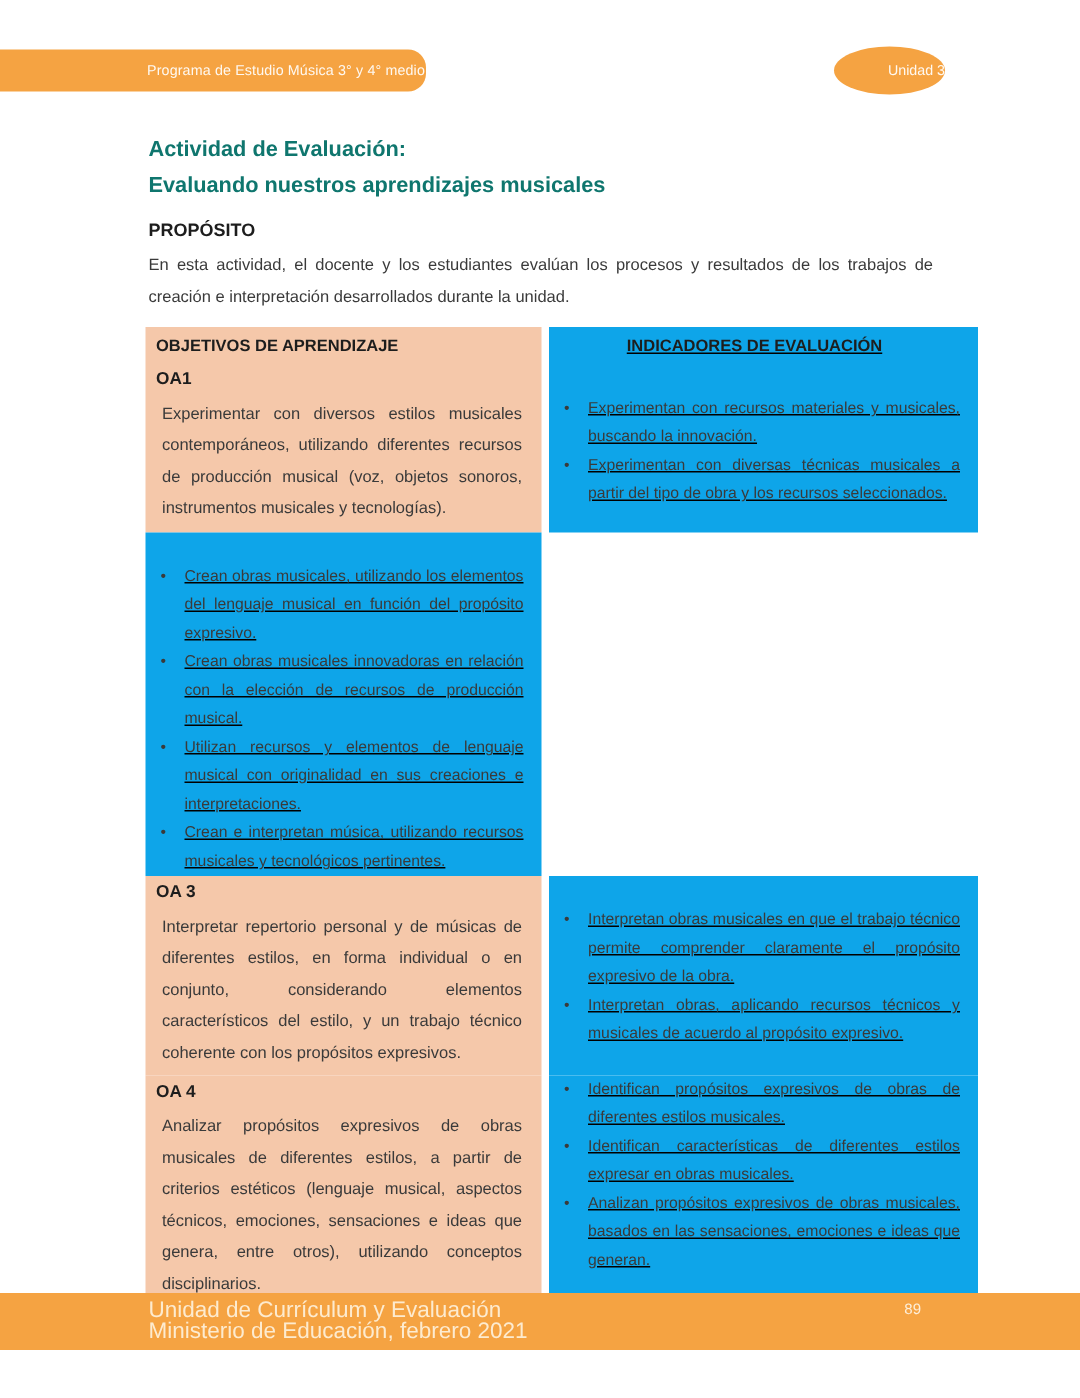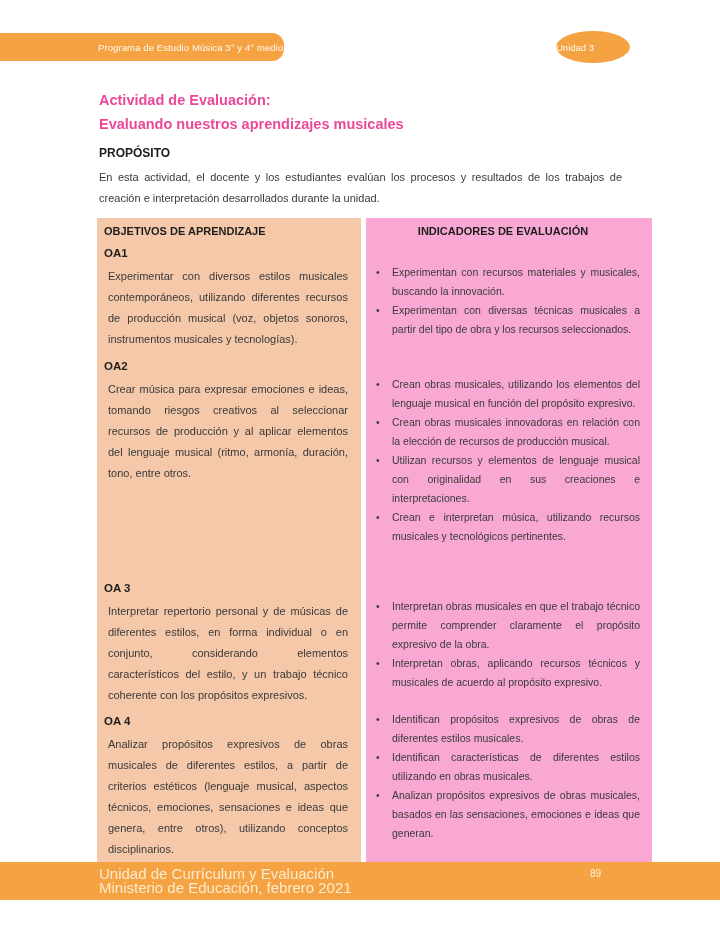--- a/index.html
+++ b/index.html
@@ -10,47 +10,47 @@
   
   .badge-left{
     position:absolute;top:33px;left:0;width:284px;height:28px;
     background:#F5A342;border-radius:0 12px 12px 0;
     display:flex;align-items:center;padding-left:98px;box-sizing:border-box;
     color:rgba(255,255,255,0.93);font-size:9.5px;letter-spacing:.1px;
   }
   .badge-unidad{
     position:absolute;top:31px;left:556px;width:74px;height:32px;
     background:#F5A342;border-radius:50%;
-    display:flex;align-items:center;justify-content:flex-start;
+    display:flex;align-items:center;justify-content:flex-end;
     color:rgba(255,255,255,0.93);font-size:9.5px;
   }
   
   .title{
     position:absolute;top:88px;left:99px;width:460px;
-    color:#ec4899;font-weight:bold;font-size:14.5px;line-height:24px;
+    color:#0f766e;font-weight:bold;font-size:14.5px;line-height:24px;
   }
   
   .proposito-heading{
     position:absolute;top:146px;left:99px;
     color:#1d1d1d;font-weight:bold;font-size:12px;
   }
   .proposito-body{
     position:absolute;top:167px;left:99px;width:523px;
     color:#3a3a3a;font-size:11px;line-height:21px;text-align:justify;
   }
   
   .table{position:absolute;top:218px;left:97px;width:555px;}
   .trow{display:grid;grid-template-columns:264px 286px;column-gap:5px;}
   .trow:nth-child(1){min-height:22px;}
   .trow:nth-child(2){min-height:113px;}
   .trow:nth-child(3){min-height:222px;}
   .trow:nth-child(4){min-height:122px;}
   .trow:nth-child(5){min-height:150px;}
   .cell-left{background:#F5C8AA;padding:0 9px 0 7px;box-sizing:border-box;}
-  .cell-right{background:#f9a8d4;padding:0 12px 0 0;box-sizing:border-box;}
+  .cell-right{background:#0ea5e9;padding:0 12px 0 0;box-sizing:border-box;text-decoration:underline;}
   .col-header{
     color:#1d1d1d;font-weight:bold;font-size:11px;line-height:22px;padding-top:2px;
   }
   .cell-right .col-header{text-align:center;}
   .oa-label{color:#1d1d1d;font-weight:bold;font-size:11.5px;line-height:18px;padding-top:2px;}
   .objective-text{
     color:#3a3a3a;font-size:11px;line-height:21px;text-align:justify;margin:4px;
   }
   .indicators{list-style:none;margin:0;padding:0;}
   .indicators li{
@@ -64,21 +64,21 @@
   .trow:nth-child(5) .indicators{margin-top:0;}
   
   .footer{
     position:absolute;top:862px;left:0;width:720px;height:38px;background:#F5A342;
   }
   .footer-text{
     position:absolute;top:5px;left:99px;
     color:rgba(255,252,243,0.8);font-size:15px;line-height:14px;
   }
   .footer-page{
-    position:absolute;top:6px;left:590px;width:24px;text-align:left;
+    position:absolute;top:6px;left:590px;width:24px;text-align:right;
     color:rgba(255,252,243,0.85);font-size:10px;
   }
 </style>
 </head>
 <body>
 
 <div class="page">
 
   <div class="badge-left">
     <span>Programa de Estudio Música 3° y 4° medio</span>
@@ -114,24 +114,20 @@
       </div>
       <div class="cell-right">
         <ul class="indicators">
           <li>Experimentan con recursos materiales y musicales, buscando la innovación.</li>
           <li>Experimentan con diversas técnicas musicales a partir del tipo de obra y los recursos seleccionados.</li>
         </ul>
       </div>
     </div>
 
     <div class="trow">
-      <div class="cell-left">
-        <div class="oa-label">OA2</div>
-        <p class="objective-text">Crear música para expresar emociones e ideas, tomando riesgos creativos al seleccionar recursos de producción y al aplicar elementos del lenguaje musical (ritmo, armonía, duración, tono, entre otros.</p>
-      </div>
       <div class="cell-right">
         <ul class="indicators">
           <li>Crean obras musicales, utilizando los elementos del lenguaje musical en función del propósito expresivo.</li>
           <li>Crean obras musicales innovadoras en relación con la elección de recursos de producción musical.</li>
           <li>Utilizan recursos y elementos de lenguaje musical con originalidad en sus creaciones e interpretaciones.</li>
           <li>Crean e interpretan música, utilizando recursos musicales y tecnológicos pertinentes.</li>
         </ul>
       </div>
     </div>
 
@@ -149,21 +145,21 @@
     </div>
 
     <div class="trow">
       <div class="cell-left">
         <div class="oa-label">OA 4</div>
         <p class="objective-text">Analizar propósitos expresivos de obras musicales de diferentes estilos, a partir de criterios estéticos (lenguaje musical, aspectos técnicos, emociones, sensaciones e ideas que genera, entre otros), utilizando conceptos disciplinarios.</p>
       </div>
       <div class="cell-right">
         <ul class="indicators">
           <li>Identifican propósitos expresivos de obras de diferentes estilos musicales.</li>
-          <li>Identifican características de diferentes estilos utilizando en obras musicales.</li>
+          <li>Identifican características de diferentes estilos expresar en obras musicales.</li>
           <li>Analizan propósitos expresivos de obras musicales, basados en las sensaciones, emociones e ideas que generan.</li>
         </ul>
       </div>
     </div>
 
   </div>
 
   <div class="footer">
     <div class="footer-text">
       <div>Unidad de Currículum y Evaluación</div>

